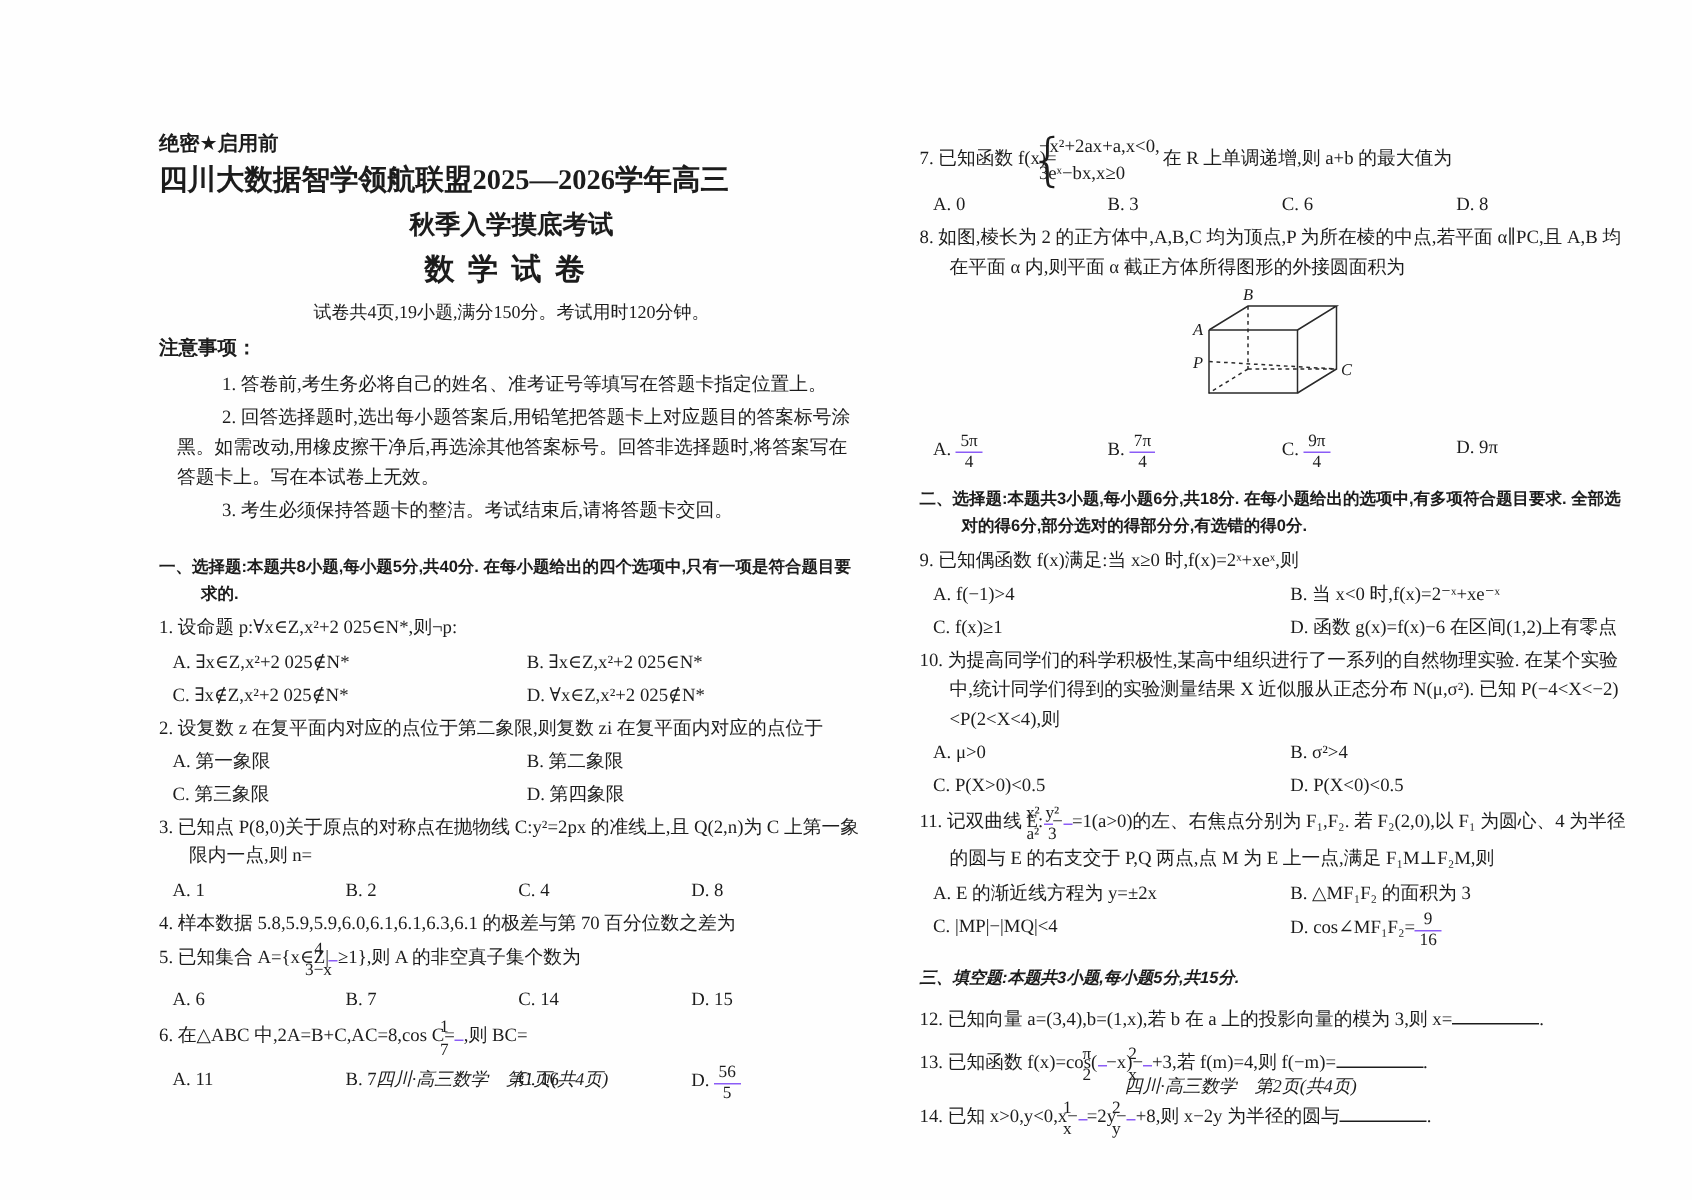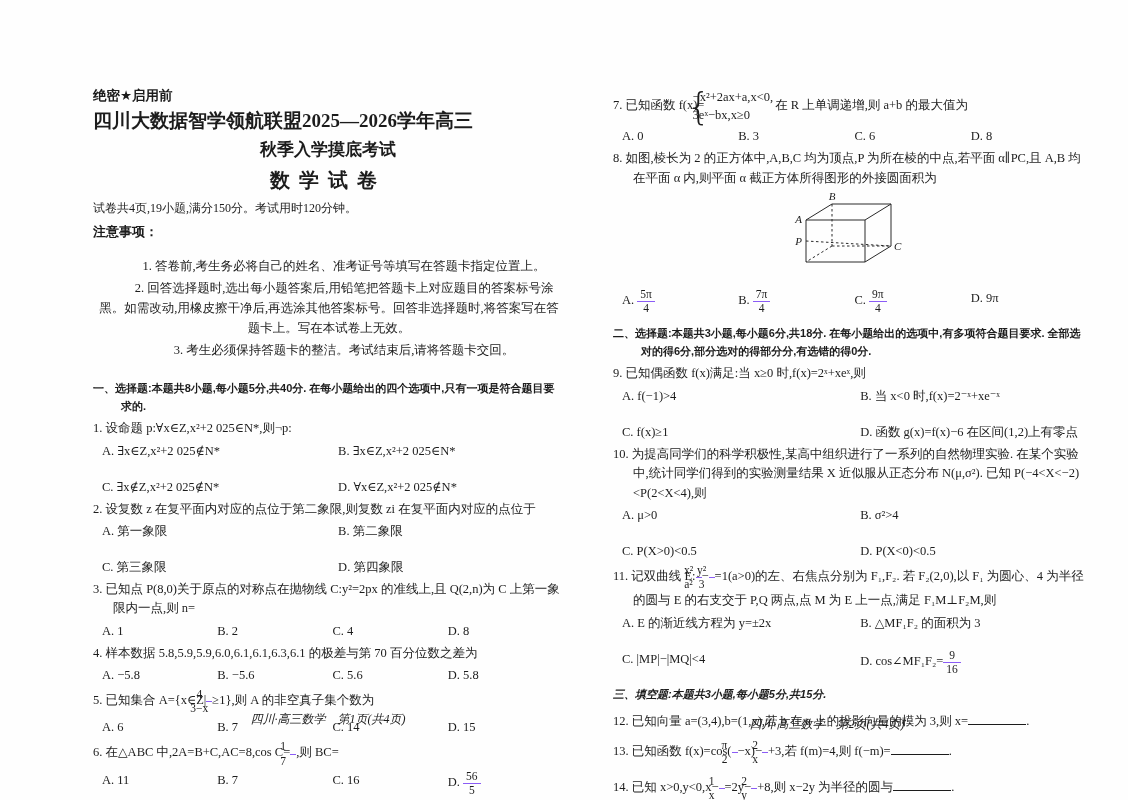--- a/index.html
+++ b/index.html
@@ -1,43 +1,43 @@
 <!DOCTYPE html>
 <html><head>
 <meta charset="utf-8">
 <style>
   html,body { margin:0; padding:0; background:#ffffff; }
   .page {
     position:relative; width:1128px; height:800px; background:#fefefe; overflow:hidden;
     font-family:"Liberation Serif","DejaVu Serif",serif; color:#1c1c1c; font-size:12.5px;
   }
   .col { position:absolute; top:86px; line-height:1.5; }
-  .col-left  { left:93px;  width:470px; }
+  .col-left  { left:106px;  width:470px; }
   .col-right { left:613px; width:474px; }
 
   .classification { font-weight:bold; font-size:13.5px; font-family:"Liberation Sans","DejaVu Sans",sans-serif; margin-bottom:3px; }
   .title1 { text-align:left; font-weight:bold; font-size:19px; line-height:1.3; margin-bottom:3px; }
   .title2 { text-align:center; font-size:17px; font-weight:bold; margin-bottom:3px; }
   .subject { text-align:center; font-weight:bold; font-size:20px; letter-spacing:9px; font-family:"Liberation Sans","DejaVu Sans",sans-serif; margin-bottom:4px; }
-  .meta { font-size:12px; margin-bottom:5px; }
-  .notice-head { font-weight:bold; font-family:Liberation Sans, sans-serif; font-size:13px; margin-bottom:14px; }
-  .notice { margin:0 0 2px 2px; text-indent:2.4em; line-height:1.6;text-align:center; }
+  .meta { text-align:center; font-size:12px; margin-bottom:5px; }
+  .notice-head { font-weight:bold; font-family:Liberation Sans, sans-serif; font-size:13px; margin-bottom:4px; }
+  .notice { margin:0 0 2px 12px; text-indent:2.4em; line-height:1.6; }
 
   .sec { font-weight:bold; font-family:"Liberation Sans","DejaVu Sans",sans-serif; font-size:11px;
          padding-left:28px; text-indent:-28px; line-height:1.6; margin:20px 0 4px; }
   .sec2 { margin:10px 0 4px; }
   .sec3 { margin:10px 0 7px;font-style:italic; }
 
   .q { margin:2px 0; padding-left:20px; text-indent:-20px; line-height:1.55; }
   .fillq { margin:8px 0; }
 
   .opts { display:grid; padding-left:9px; margin:0 0 3px 0; line-height:1.6; }
   .opts span { white-space:nowrap; }
   .opts4 { grid-template-columns:repeat(4,1fr); }
-  .opts2 { grid-template-columns:1.05fr 1fr; row-gap:16px; }
+  .opts2 { grid-template-columns:1.05fr 1fr; row-gap:2px; }
 
   .frac { display:inline-block; vertical-align:-0.7em; text-align:center; line-height:1.15; font-size:11.5px; }
   .frac .fnum { display:block; border-bottom:1px solid #8b5cf6; padding:0 3px; }
   .frac .fden { display:block; padding:0 3px; }
 
   .cases { display:inline-flex; align-items:center; vertical-align:middle; margin:0 2px; }
   .cases .brace { font-size:38px; font-weight:300; line-height:0.9;
                   font-family:"DejaVu Sans","Liberation Sans",sans-serif; margin-right:2px; }
   .cases .rows span { display:block; line-height:1.45; white-space:nowrap; }
 
@@ -87,26 +87,20 @@
 
     <p class="q">3. 已知点 P(8,0)关于原点的对称点在抛物线 C:y²=2px 的准线上,且 Q(2,n)为 C 上第一象限内一点,则 n=</p>
     <div class="opts opts4">
       <span>A. 1</span>
       <span>B. 2</span>
       <span>C. 4</span>
       <span>D. 8</span>
     </div>
 
     <p class="q">4. 样本数据 5.8,5.9,5.9,6.0,6.1,6.1,6.3,6.1 的极差与第 70 百分位数之差为</p>
-    <div class="opts opts4">
-      <span>A. −5.8</span>
-      <span>B. −5.6</span>
-      <span>C. 5.6</span>
-      <span>D. 5.8</span>
-    </div>
 
     <p class="q"><span>5. 已知集合 A={x∈Z|</span><span class="frac"><span class="fnum">4</span><span class="fden">3−x</span></span><span>≥1},则 A 的非空真子集个数为</span></p>
     <div class="opts opts4">
       <span>A. 6</span>
       <span>B. 7</span>
       <span>C. 14</span>
       <span>D. 15</span>
     </div>
 
     <p class="q"><span>6. 在△ABC 中,2A=B+C,AC=8,cos C=</span><span class="frac"><span class="fnum">1</span><span class="fden">7</span></span><span>,则 BC=</span></p>

